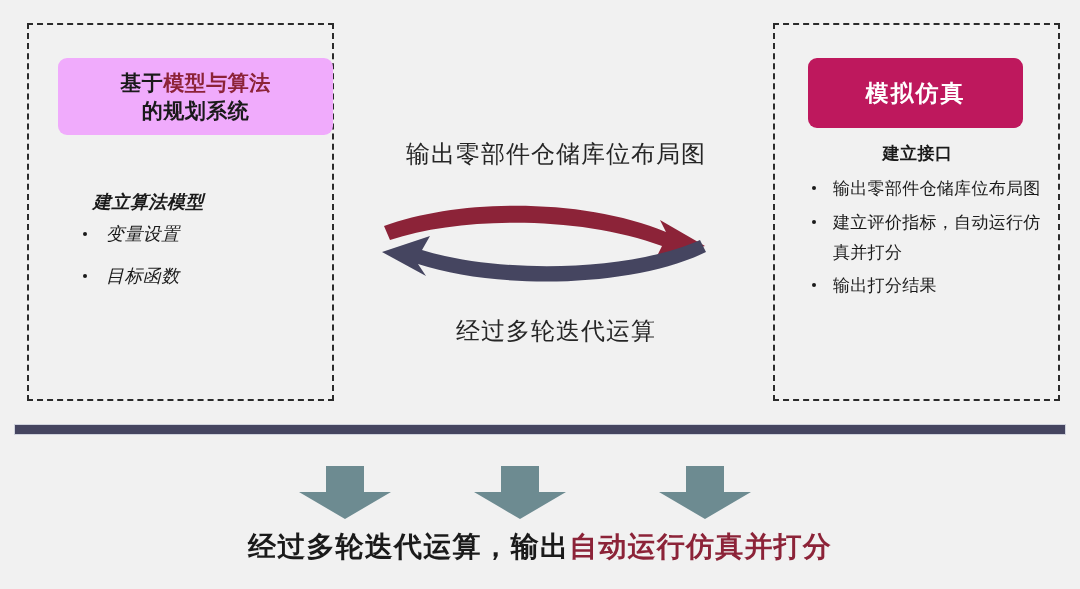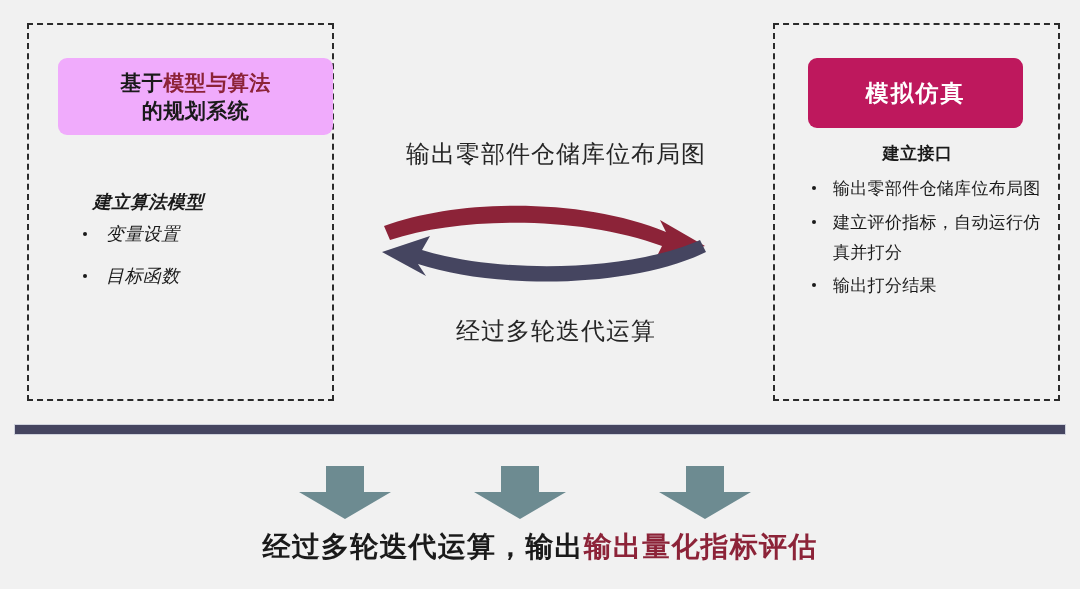--- a/index.html
+++ b/index.html
@@ -282,15 +282,15 @@
     <svg width="92" height="53" viewBox="0 0 92 53" xmlns="http://www.w3.org/2000/svg">
       <polygon points="27,0 65,0 65,26 92,26 46,53 0,26 27,26" fill="#6d8b91"></polygon>
     </svg>
   </div>
   <div class="down-arrow" id="down-arrow-3">
     <svg width="92" height="53" viewBox="0 0 92 53" xmlns="http://www.w3.org/2000/svg">
       <polygon points="27,0 65,0 65,26 92,26 46,53 0,26 27,26" fill="#6d8b91"></polygon>
     </svg>
   </div>
 
-  <div id="conclusion"><span>经过多轮迭代运算，输出</span><span class="accent-red">输出量化指标评估</span></div>
+  <div id="conclusion"><span>经过多轮迭代运算，输出</span><span class="accent-red">自动运行仿真并打分</span></div>
 
 </div>
 
 </body></html>

